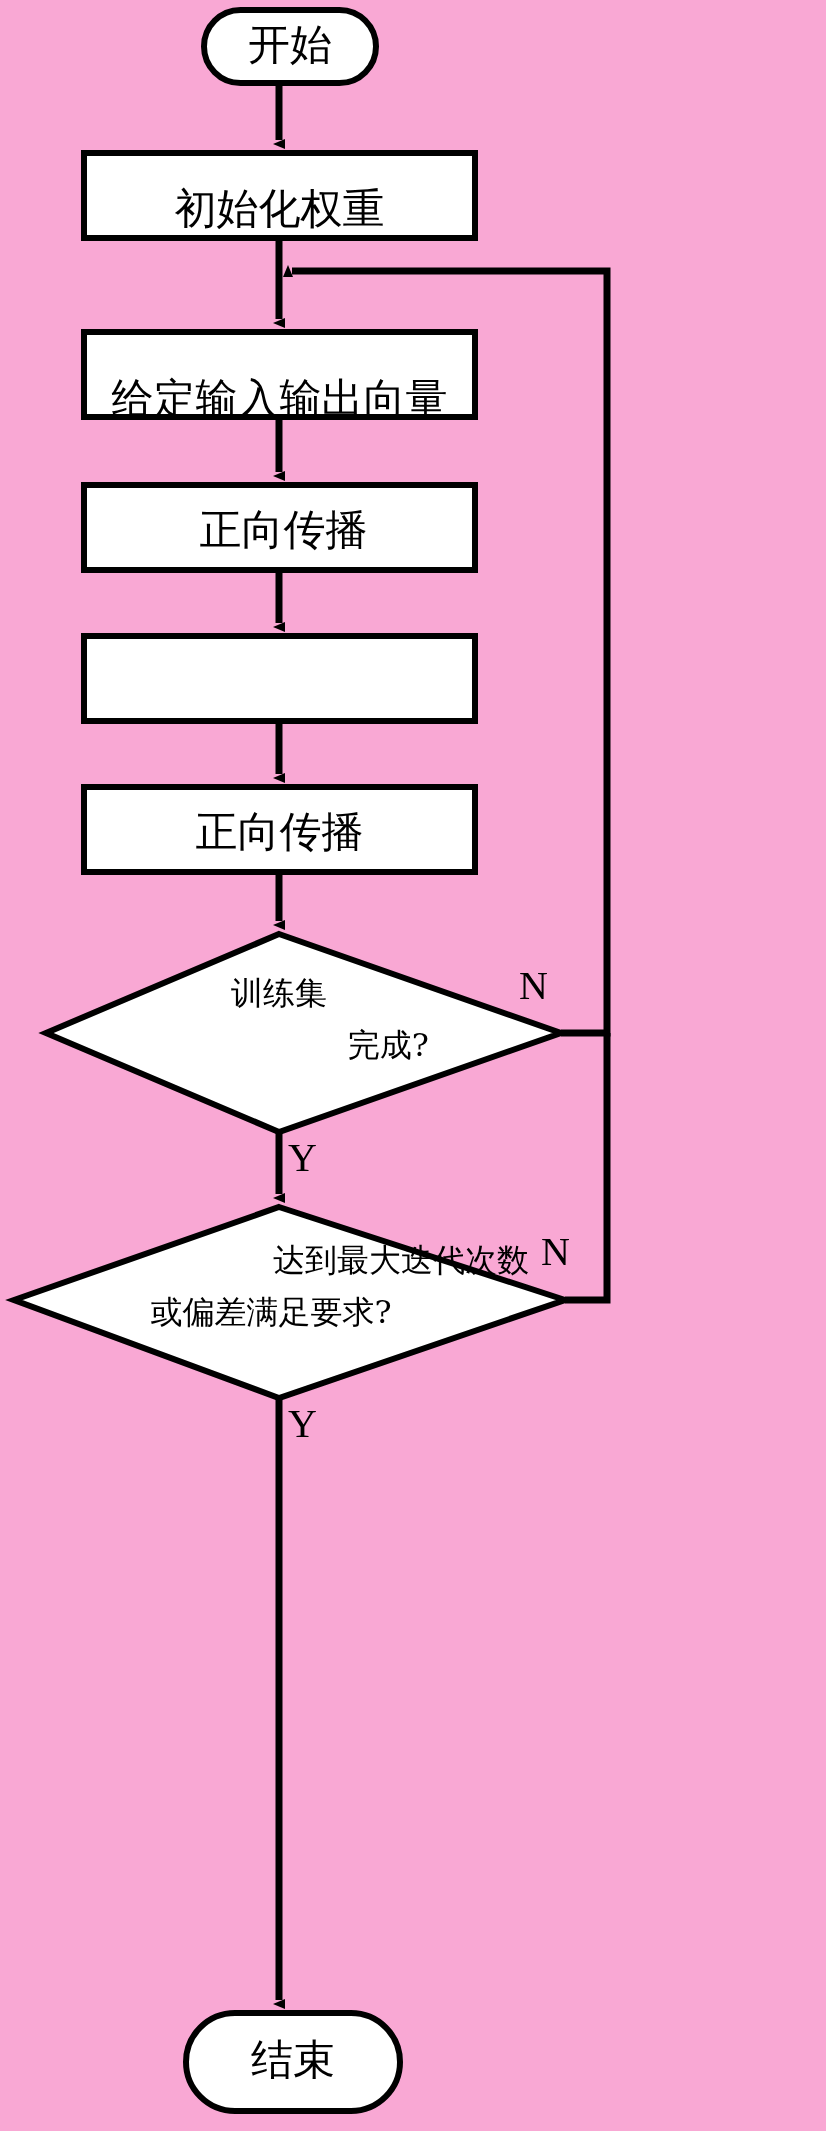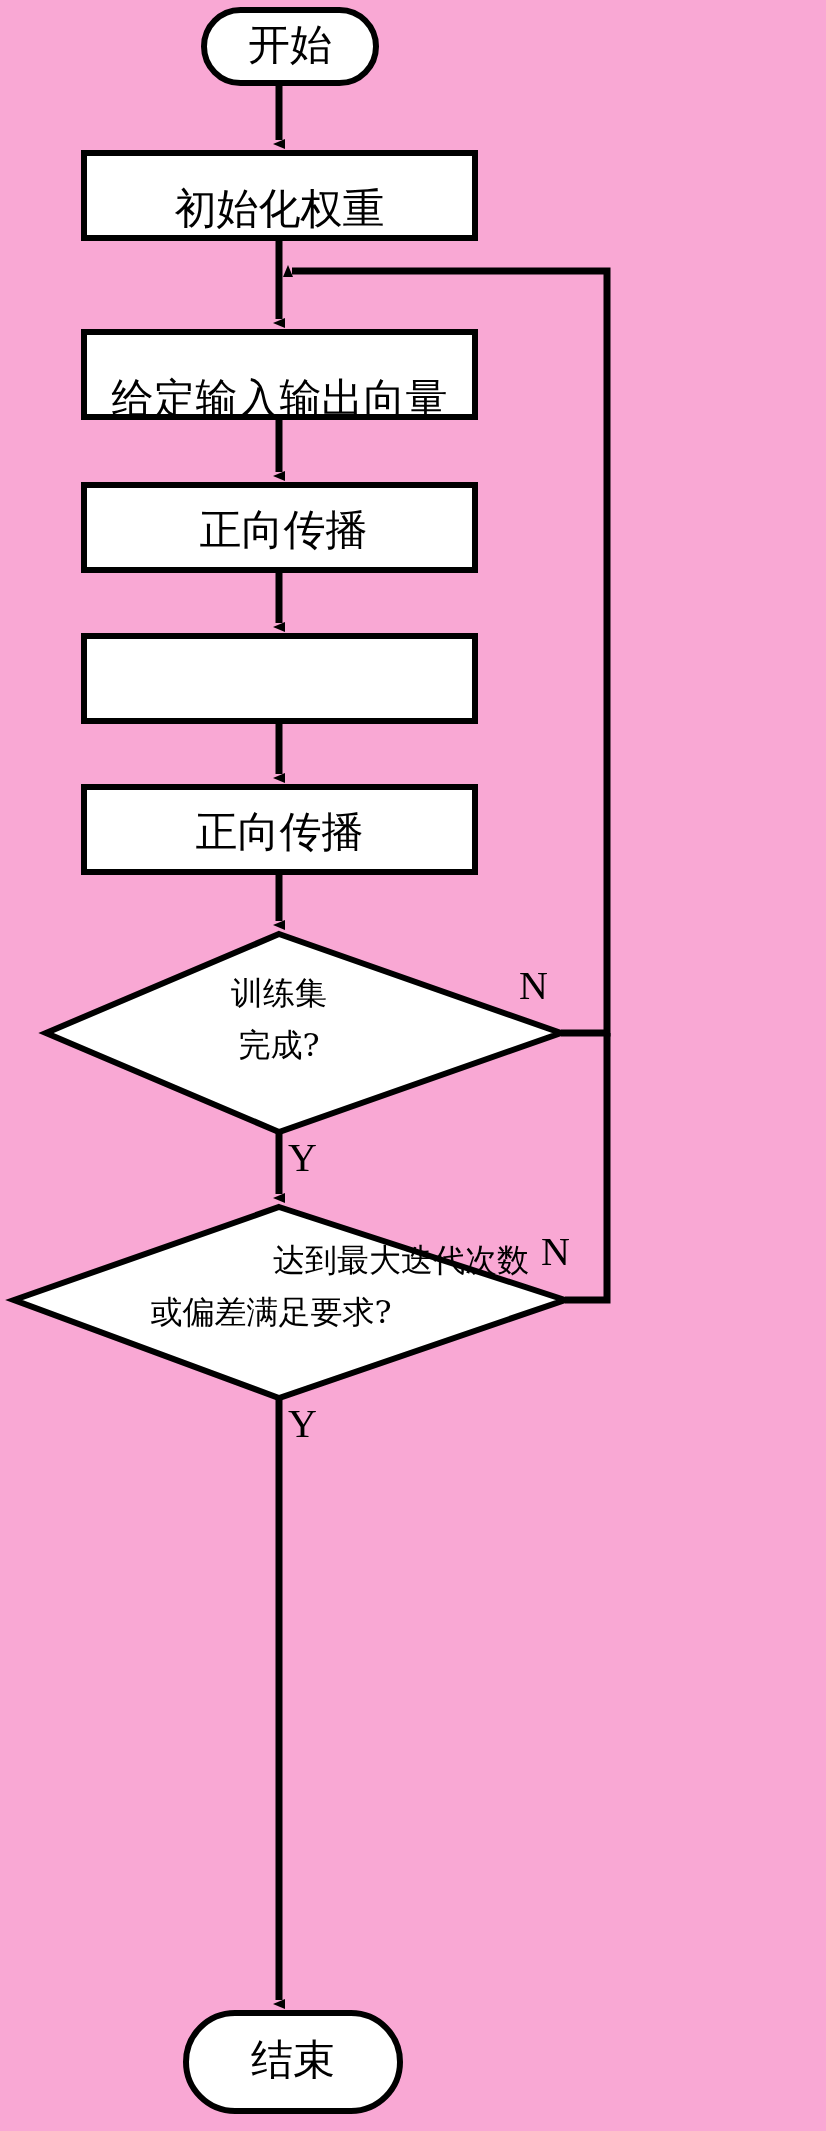--- a/index.html
+++ b/index.html
@@ -108,21 +108,21 @@
   <div class="node-label process-label" style="left:84px; top:184px; width:391px;">初始化权重</div>
 
   <div class="node-label process-label" style="left:84px; top:344px; width:391px;margin-top:30px;">给定输入输出向量</div>
 
   <div class="node-label process-label" style="left:88px; top:505px; width:391px;">正向传播</div>
 
 
   <div class="node-label process-label" style="left:84px; top:807px; width:391px;">正向传播</div>
 
   <div class="node-label decision-label" style="left:129px; top:975px; width:300px;">训练集</div>
-  <div class="node-label decision-label" style="left:129px; top:1027px; width:300px;">完成?</div>
+  <div class="node-label decision-label" style="left:129px; top:1027px; width:300px;text-align:right;">完成?</div>
 
   <div class="node-label decision-label" style="left:29px; top:1242px; width:500px;text-align:right;">达到最大迭代次数</div>
   <div class="node-label decision-label" style="left:21px; top:1294px; width:500px;">或偏差满足要求?</div>
 
   <div class="node-label terminal-label" style="left:186px; top:2035px; width:214px;">结束</div>
 
   <div class="edge-label" style="left:519px; top:962px;">N</div>
 
   <div class="edge-label" style="left:288px; top:1134px;">Y</div>
 

